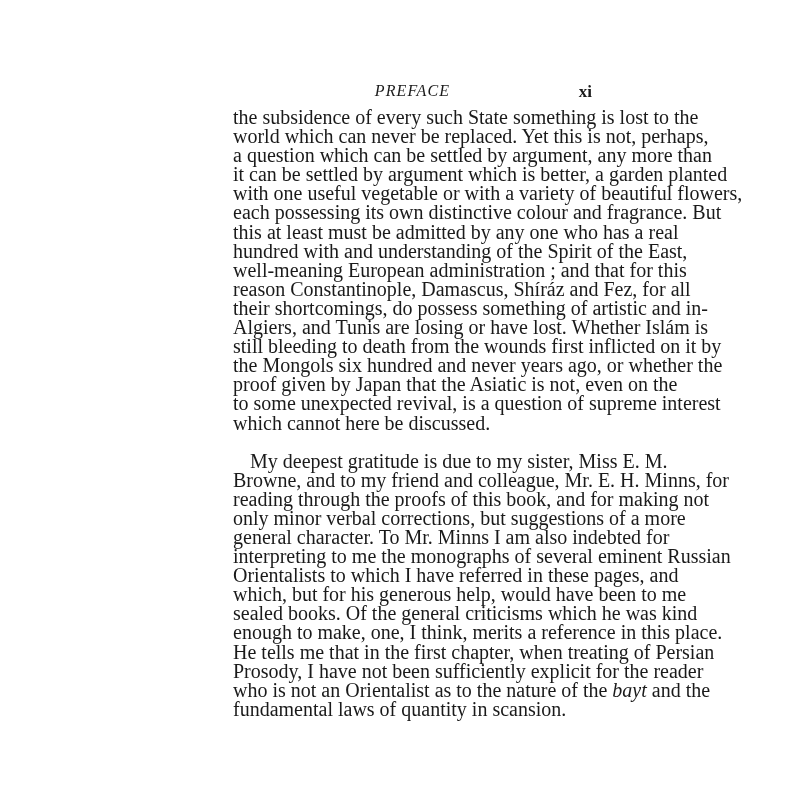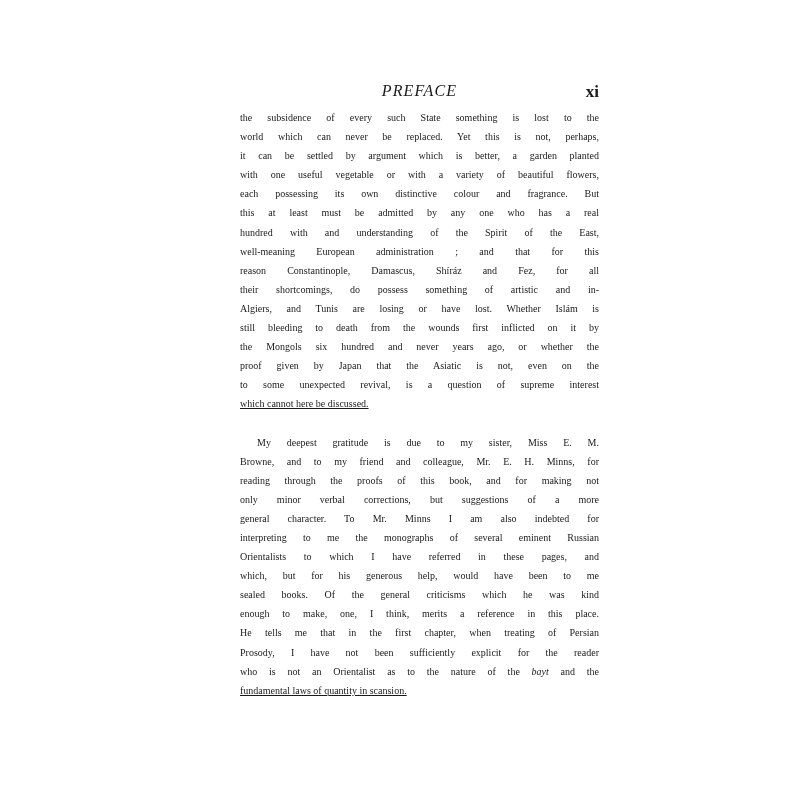--- a/index.html
+++ b/index.html
@@ -13,21 +13,20 @@
       position: relative;
       overflow: hidden;
       font-family: "Liberation Serif", "DejaVu Serif", serif;
       color: #1a1a1a;
     }
     .page {
       position: absolute;
       left: 233px;
       top: 82px;
       width: 359px;
-      margin-left: 7px;
     }
     .running-head {
       position: relative;
       height: 26px;
       font-size: 16px;
     }
     .running-title {
       position: absolute;
       left: 0;
       right: 0;
@@ -39,34 +38,33 @@
     }
     .page-number {
       position: absolute;
       right: 0;
       top: 0;
       font-weight: bold;
       font-size: 17px;
     }
     .para {
       margin: 0;
-      font-size: 10px;
+      font-size: 20px;
       line-height: 19.1px;
       text-align: justify;
       text-align-last: justify;
     }
     .para .line {
       display: block;
       text-align: justify;
       text-align-last: justify;
       white-space: nowrap;
     }
     .para .line.last {
       text-align-last: left;
-      text-decoration: underline;
     }
     .para.indent .line.first {
       text-indent: 17px;
     }
     .para-gap {
       height: 19px;
     }
     .italic { font-style: italic; }
   </style>
 </head>
@@ -74,20 +72,21 @@
 
 <div class="page">
   <div class="running-head">
     <span class="running-title">PREFACE</span>
     <span class="page-number">xi</span>
   </div>
 
   <p class="para">
     <span class="line first">the subsidence of every such State something is lost to the</span>
     <span class="line">world which can never be replaced.  Yet this is not, perhaps,</span>
+    <span class="line">a question which can be settled by argument, any more than</span>
     <span class="line">it can be settled by argument which is better, a garden planted</span>
     <span class="line">with one useful vegetable or with a variety of beautiful flowers,</span>
     <span class="line">each possessing its own distinctive colour and fragrance.  But</span>
     <span class="line">this at least must be admitted by any one who has a real</span>
     <span class="line">hundred with and understanding of the Spirit of the East,</span>
     <span class="line">well-meaning European administration ; and that for this</span>
     <span class="line">reason Constantinople, Damascus, Shíráz and Fez, for all</span>
     <span class="line">their shortcomings, do possess something of artistic and in-</span>
     <span class="line">Algiers, and Tunis are losing or have lost.  Whether Islám is</span>
     <span class="line">still bleeding to death from the wounds first inflicted on it by</span>

